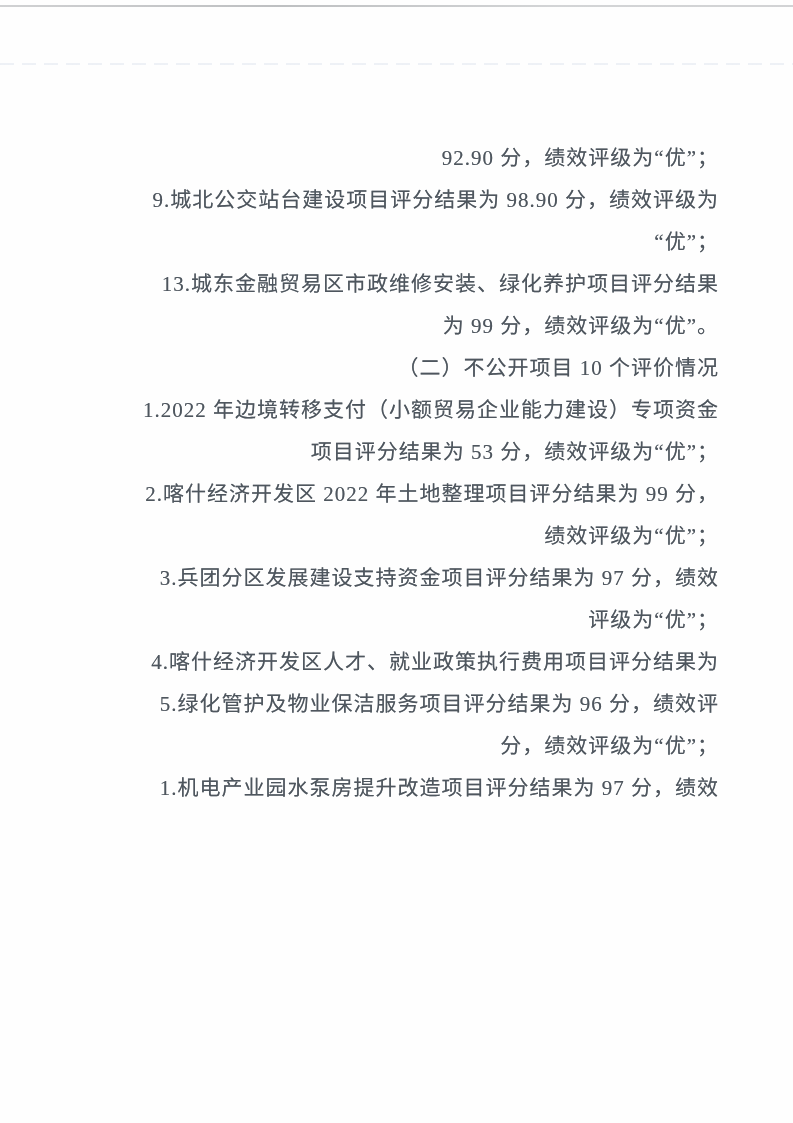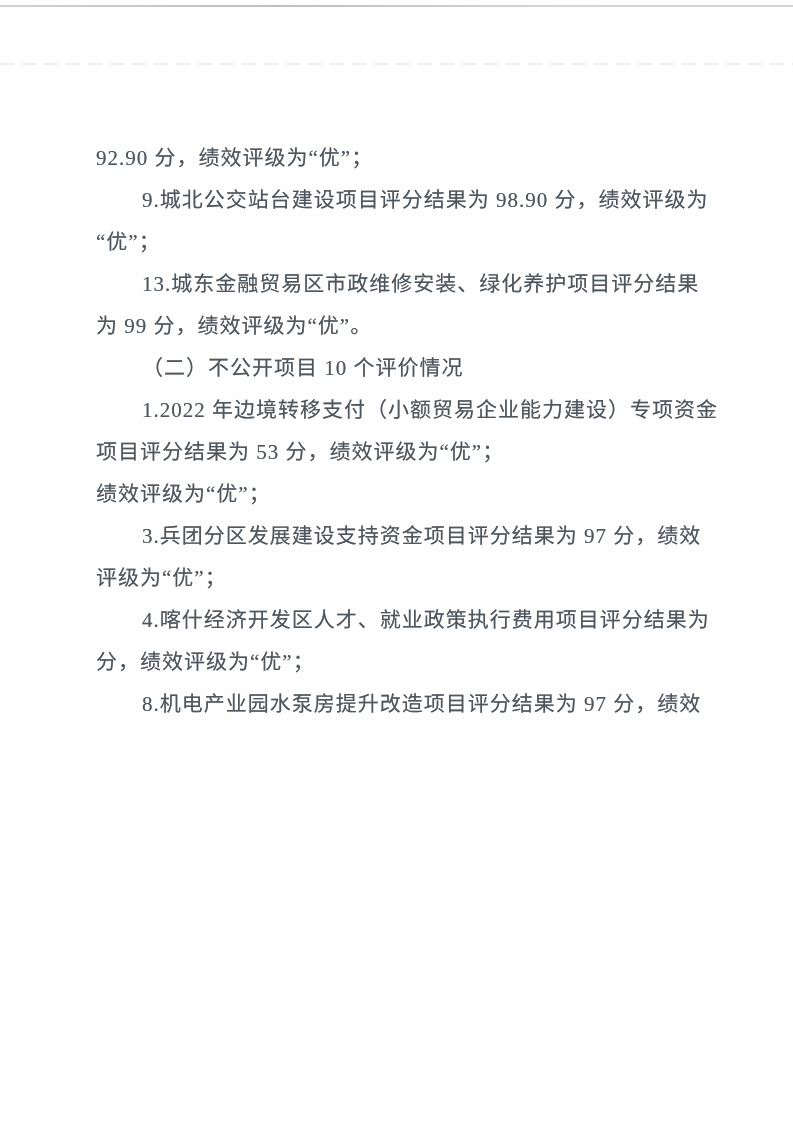--- a/index.html
+++ b/index.html
@@ -38,23 +38,24 @@
     opacity: 0.45;
     background: repeating-linear-gradient(to right,
       rgba(189,201,221,0.55) 0px,
       rgba(189,201,221,0.55) 14px,
       rgba(255,255,255,0) 14px,
       rgba(255,255,255,0) 22px);
   }
   .doc {
     position: absolute;
     top: 137px;
-    left: 96px;
+    left: 79px;
     width: 640px;
     color: var(--text-color, #4e565e);
+    text-align: right;
   }
   .line {
     height: 42px;
     line-height: 42px;
     font-size: 21px;
     letter-spacing: 1px;
     white-space: nowrap;
     
     text-shadow: 0 0 0.4px rgba(78,86,94,0.55);
   }
@@ -70,20 +71,22 @@
   <div class="scan-faint-rule"></div>
   <div class="doc" id="doc-lines">
       <div class="line">92.90 分，绩效评级为“优”；</div>
       <div class="line indent">9.城北公交站台建设项目评分结果为 98.90 分，绩效评级为</div>
       <div class="line">“优”；</div>
       <div class="line indent">13.城东金融贸易区市政维修安装、绿化养护项目评分结果</div>
       <div class="line">为 99 分，绩效评级为“优”。</div>
       <div class="line indent">（二）不公开项目 10 个评价情况</div>
       <div class="line indent">1.2022 年边境转移支付（小额贸易企业能力建设）专项资金</div>
       <div class="line">项目评分结果为 53 分，绩效评级为“优”；</div>
+      <div class="line indent">2.喀什经济开发区 2022 年土地整理项目评分结果为 99 分，</div>
       <div class="line">绩效评级为“优”；</div>
       <div class="line indent">3.兵团分区发展建设支持资金项目评分结果为 97 分，绩效</div>
       <div class="line">评级为“优”；</div>
       <div class="line indent">4.喀什经济开发区人才、就业政策执行费用项目评分结果为</div>
+      <div class="line indent">5.绿化管护及物业保洁服务项目评分结果为 96 分，绩效评</div>
       <div class="line">分，绩效评级为“优”；</div>
-      <div class="line indent">8.机电产业园水泵房提升改造项目评分结果为 97 分，绩效</div>
+      <div class="line indent">1.机电产业园水泵房提升改造项目评分结果为 97 分，绩效</div>
     </div>
 </div>
 
 </body></html>

